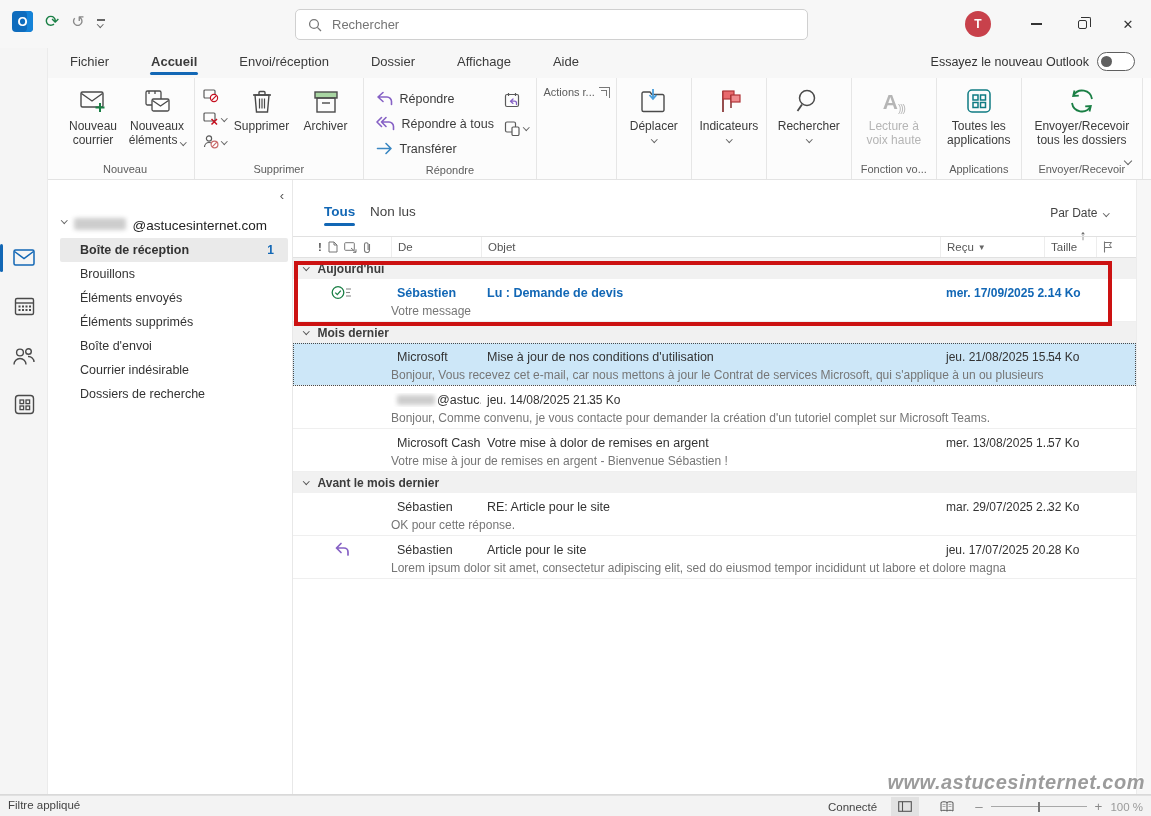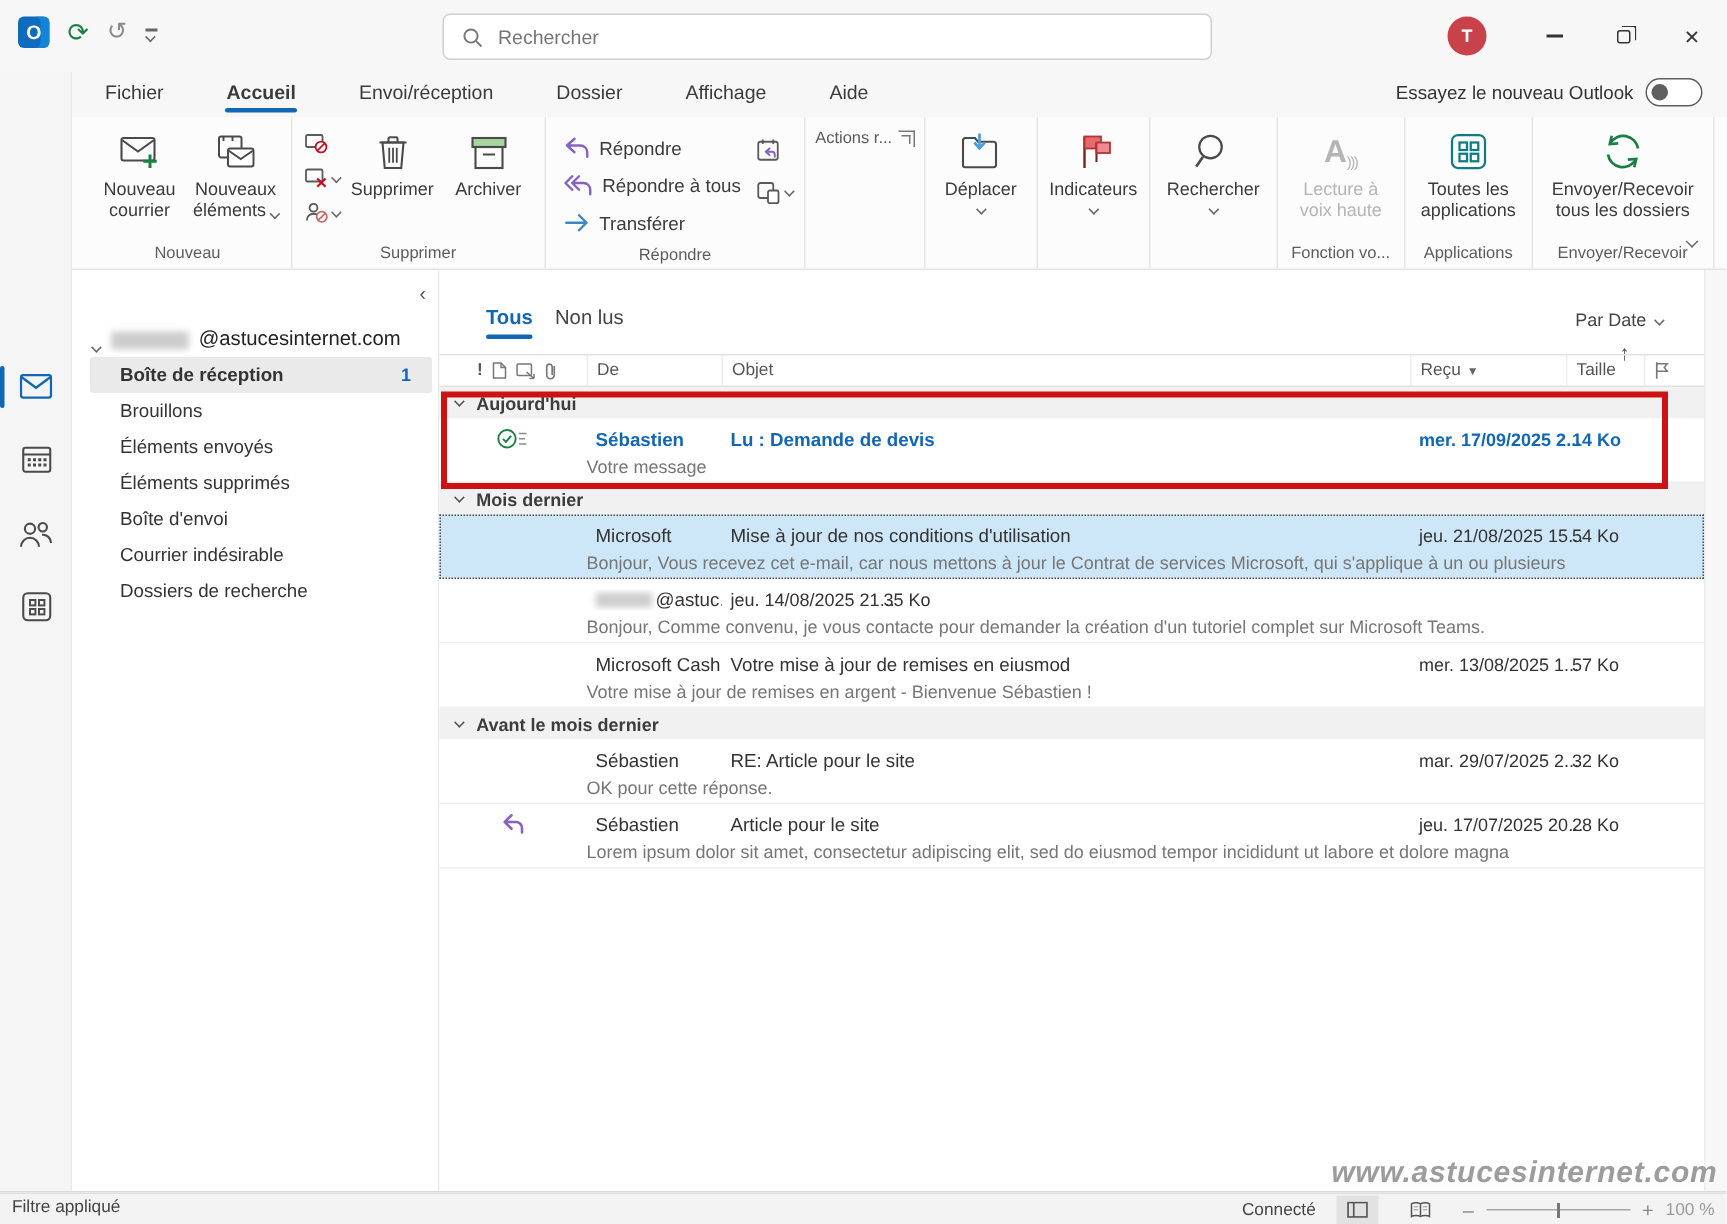--- a/index.html
+++ b/index.html
@@ -59,21 +59,21 @@
   .waves { font-size:10px; letter-spacing:-1px; color:#b5b5b5; }
 
   
   .main { position:absolute; left:0; top:180px; right:0; bottom:21px; background:#fff; border-bottom:1px solid #d9d9d9;}
   .rail { position:absolute; left:0; top:-132px; bottom:0; width:48px; background:#f5f5f5; border-right:1px solid #ebebeb; z-index:4; }
   .railbtn { position:absolute; left:0; width:48px; height:40px; display:flex; align-items:center; justify-content:center; }
   .railbtn.active::before { content:""; position:absolute; left:0; top:6px; bottom:6px; width:3px; background:#1267b5; border-radius:2px; }
 
   .folders { position:absolute; left:48px; top:0; bottom:0; width:245px; background:#fff; border-right:1px solid #e8e8e8; }
   .fold-collapse { position:absolute; right:8px; top:8px; font-size:13px; color:#555; }
-  .account { position:absolute; left:14px; top:38px; display:flex; align-items:flex-end; gap:7px; font-size:13.5px; color:#222; }
+  .account { position:absolute; left:14px; top:38px; display:flex; align-items:flex-start; gap:7px; font-size:13.5px; color:#222; }
   .blurred { display:inline-block; width:52px; height:12px; background:#cdcdcd; border-radius:2px; filter:blur(2px); }
   .blurred.small { width:38px; height:10px; vertical-align:middle; margin-right:2px; }
   .flist { position:absolute; left:0; right:4px; top:58px; list-style:none; }
   .fitem { height:24px; display:flex; align-items:center; padding:0 14px 0 32px; font-size:12.5px; color:#333; white-space:nowrap; overflow:hidden; }
   .fitem.selected { background:#eaeaea; font-weight:bold; margin-left:12px; padding-left:20px; border-radius:2px; }
   .fitem .count { margin-left:auto; color:#1267b5; font-weight:bold; font-size:12px; }
 
   
   .list { position:absolute; left:293px; top:0; right:0; bottom:0; background:#fff; }
   .scrollstrip { position:absolute; right:0; top:0; bottom:0; width:15px; background:#f7f7f7; border-left:1px solid #ececec; }
@@ -586,21 +586,21 @@
             <span class="dateCol">jeu. 14/08/2025 21...</span>
             <span class="sizeCol">35 Ko</span>
             <span class="flagCol"></span>
           </div>
           <div class="l2">Bonjour,  Comme convenu, je vous contacte pour demander la création d'un tutoriel complet sur Microsoft Teams.</div>
         </div>
         <div class="erow">
           <div class="l1">
             <span class="icoCol"></span>
             <span class="senderCol">Microsoft Cash...</span>
-            <span class="subjCol">Votre mise à jour de remises en eiusmod</span>
+            <span class="subjCol">Votre mise à dolor de remises en argent</span>
             <span class="dateCol">mer. 13/08/2025 1...</span>
             <span class="sizeCol">57 Ko</span>
             <span class="flagCol"></span>
           </div>
           <div class="l2">Votre mise à jour de remises en argent - Bienvenue Sébastien !</div>
         </div>
 
         <div class="grouphdr">
             <span class="chev sm"></span>
             <span>Avant le mois dernier</span>

